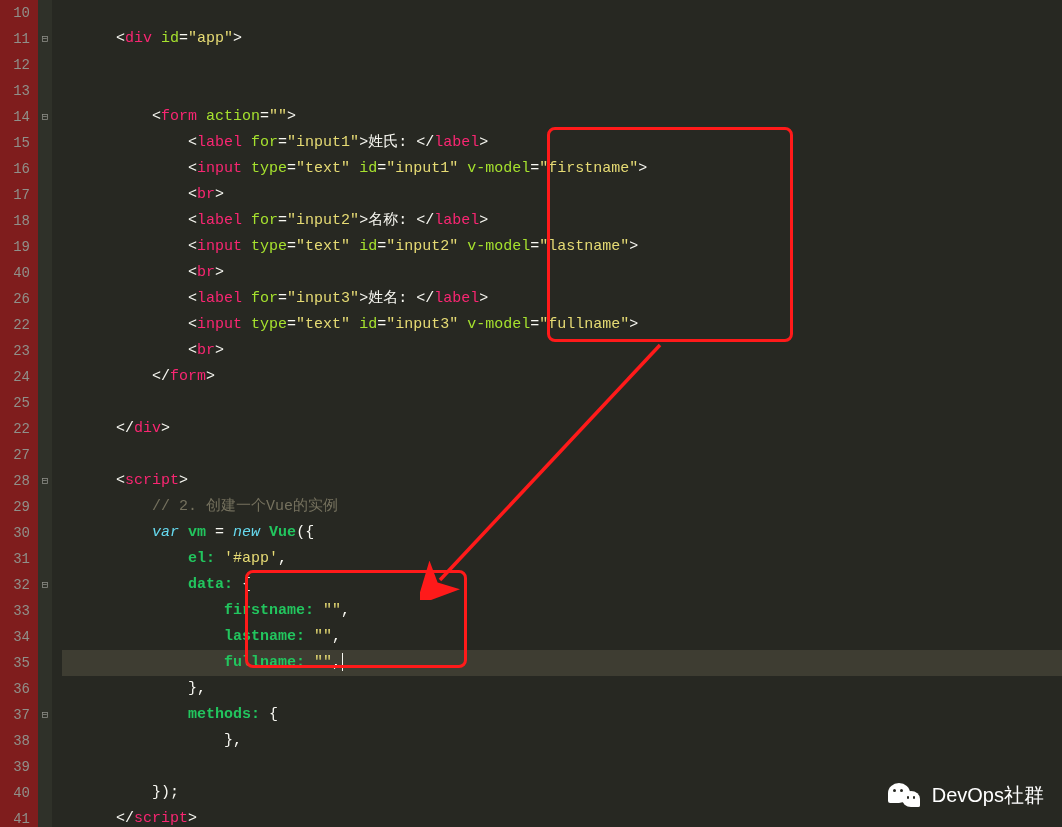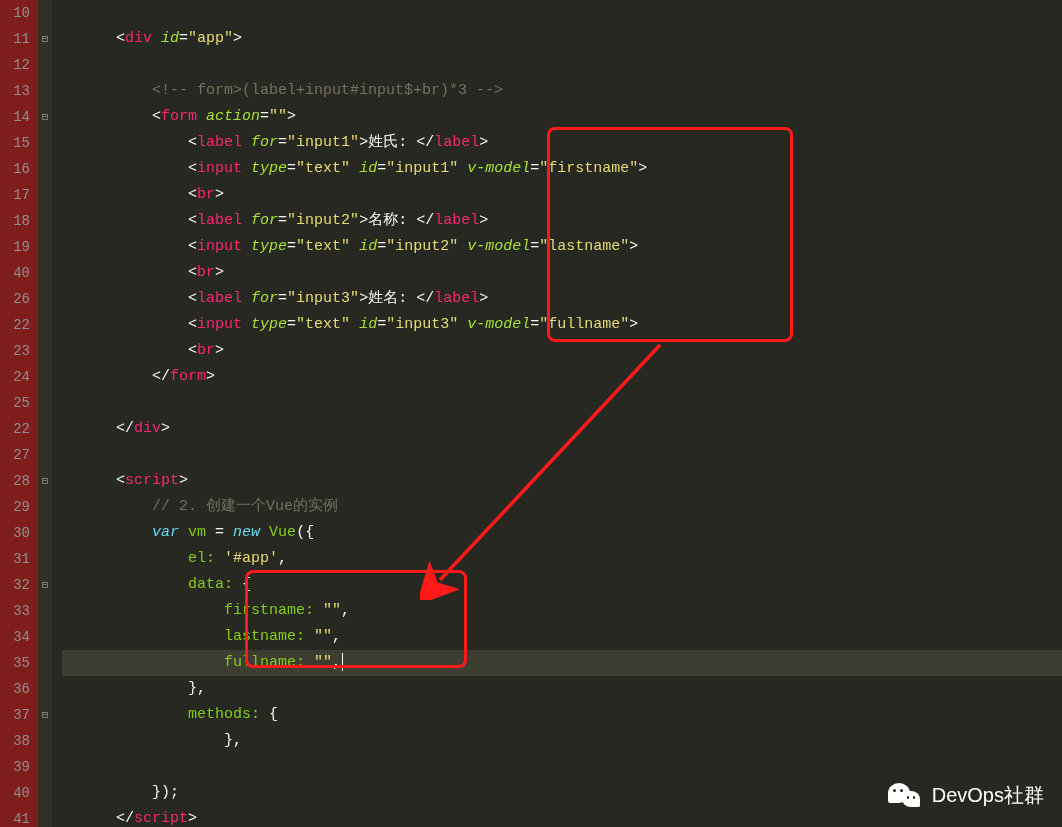--- a/index.html
+++ b/index.html
@@ -47,25 +47,25 @@
     height: 26px;
     line-height: 26px;
     white-space: pre;
   }
   .line.current {
     background: #3e3d32;
   }
   
   .p  { color: #f8f8f2; }           
   .tg { color: #f92672; }           
-  .an { color: #a6e22e; font-style: italic; }           
+  .an { color: #a6e22e; }           
   .av { color: #e6db74; }           
   .cm { color: #75715e; }           
   .kw2{ color: #66d9ef; font-style: italic; }           
-  .id { color: #84cc16; }           
+  .id { color: #22c55e; font-weight: bold; }           
 
   
   .redbox {
     position: absolute;
     border: 3px solid #ff1a1a;
     border-radius: 8px;
     pointer-events: none;
     z-index: 5;
   }
   #box-top { left: 547px; top: 127px; width: 246px; height: 215px; }
@@ -175,21 +175,21 @@
       <div class="fc"></div>
   </div>
 
   <div class="code">
     <div class="line"><span class="p"></span></div>
 
     <div class="line"><span class="p">      </span><span class="p">&lt;</span><span class="tg">div</span><span class="p"> </span><span class="an">id</span><span class="p">=</span><span class="av">"app"</span><span class="p">&gt;</span></div>
 
     <div class="line"><span class="p"></span></div>
 
-    <div class="line"><span class="p">          </span><span class="cm">&lt;!-- form&gt;(label+input#input$+br)*3 --&gt;</span></div>
+    <div class="line"><span class="p">          </span></div>
 
     <div class="line"><span class="p">          </span><span class="p">&lt;</span><span class="tg">form</span><span class="p"> </span><span class="an">action</span><span class="p">=</span><span class="av">""</span><span class="p">&gt;</span></div>
 
     <div class="line"><span class="p">              </span><span class="p">&lt;</span><span class="tg">label</span><span class="p"> </span><span class="an">for</span><span class="p">=</span><span class="av">"input1"</span><span class="p">&gt;</span><span class="p">姓氏: </span><span class="p">&lt;/</span><span class="tg">label</span><span class="p">&gt;</span></div>
 
     <div class="line"><span class="p">              </span><span class="p">&lt;</span><span class="tg">input</span><span class="p"> </span><span class="an">type</span><span class="p">=</span><span class="av">"text"</span><span class="p"> </span><span class="an">id</span><span class="p">=</span><span class="av">"input1"</span><span class="p"> </span><span class="an">v-model</span><span class="p">=</span><span class="av">"firstname"</span><span class="p">&gt;</span></div>
 
     <div class="line"><span class="p">              </span><span class="p">&lt;</span><span class="tg">br</span><span class="p">&gt;</span></div>
 
     <div class="line"><span class="p">              </span><span class="p">&lt;</span><span class="tg">label</span><span class="p"> </span><span class="an">for</span><span class="p">=</span><span class="av">"input2"</span><span class="p">&gt;</span><span class="p">名称: </span><span class="p">&lt;/</span><span class="tg">label</span><span class="p">&gt;</span></div>

